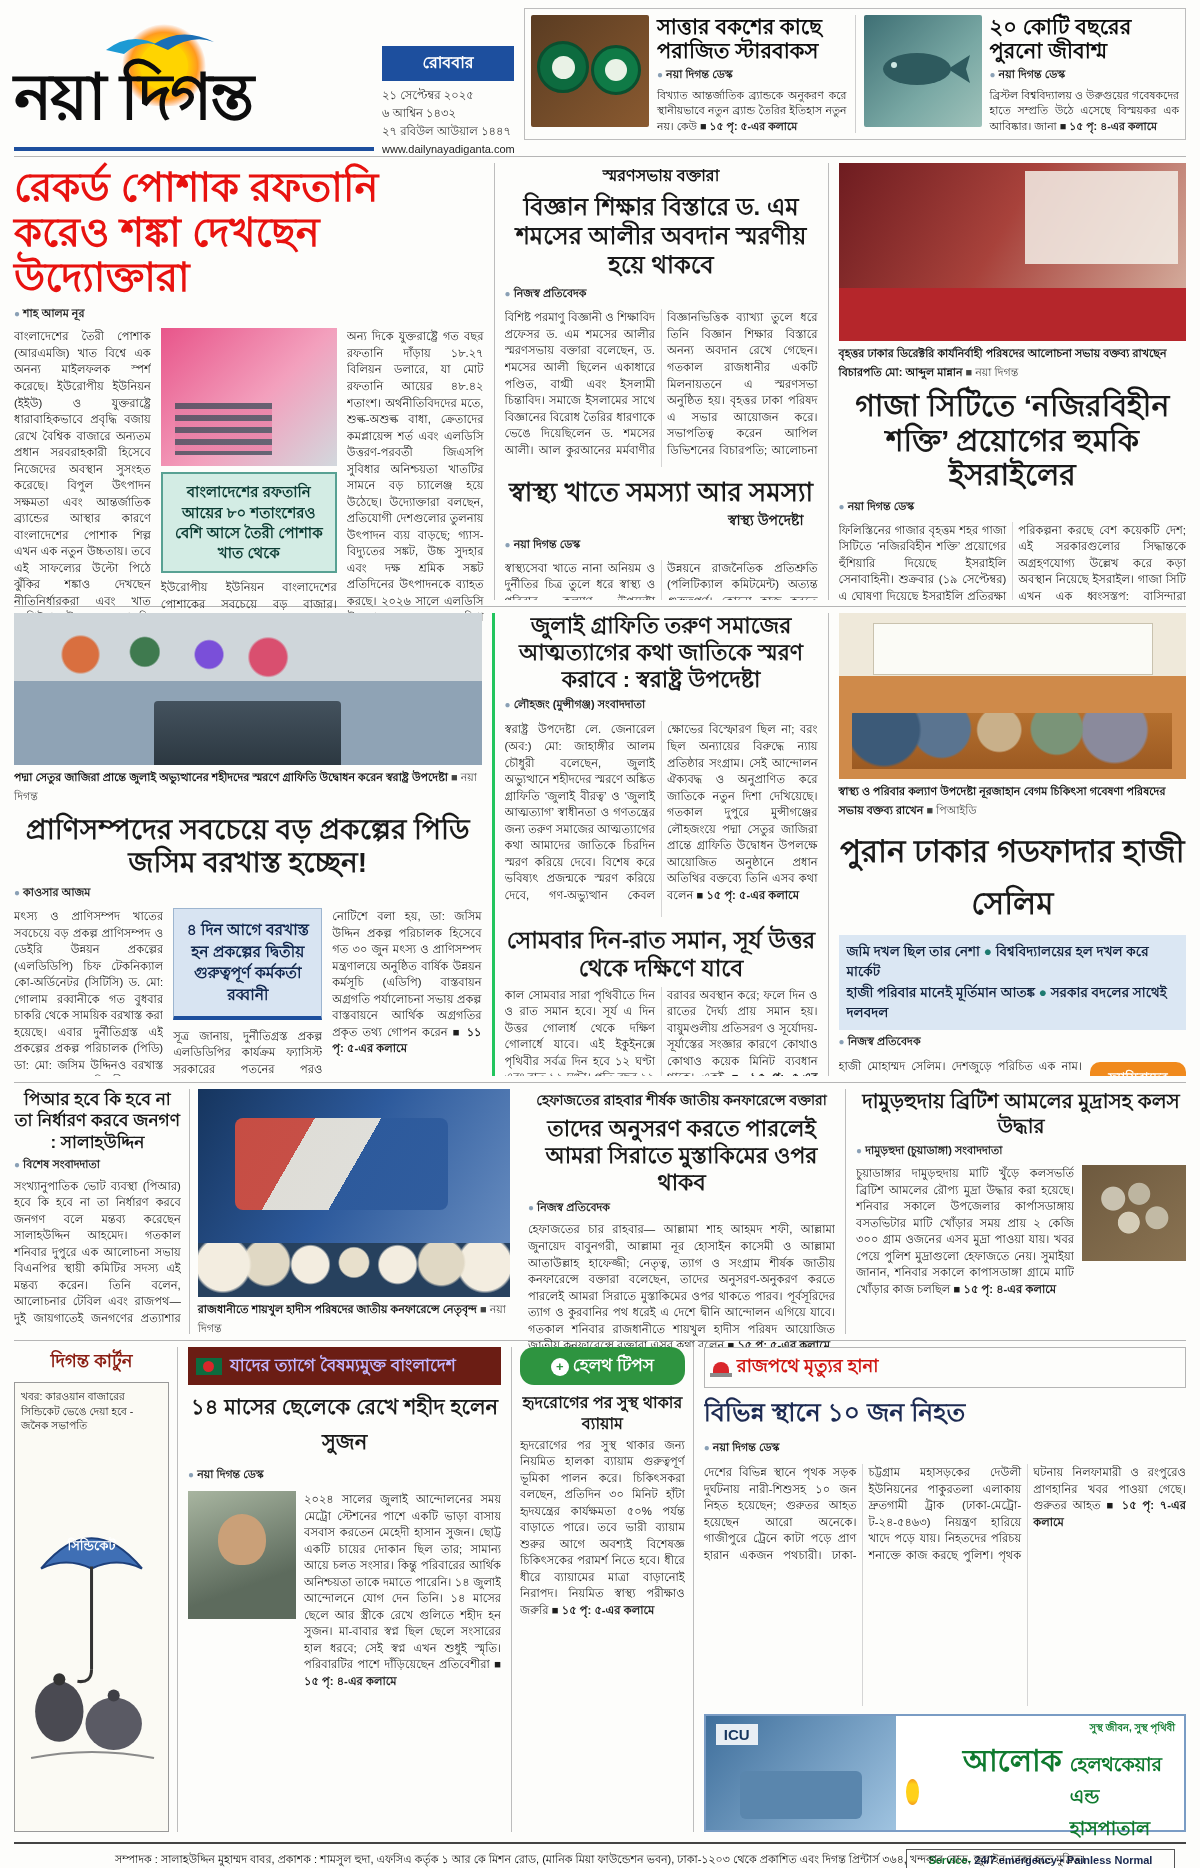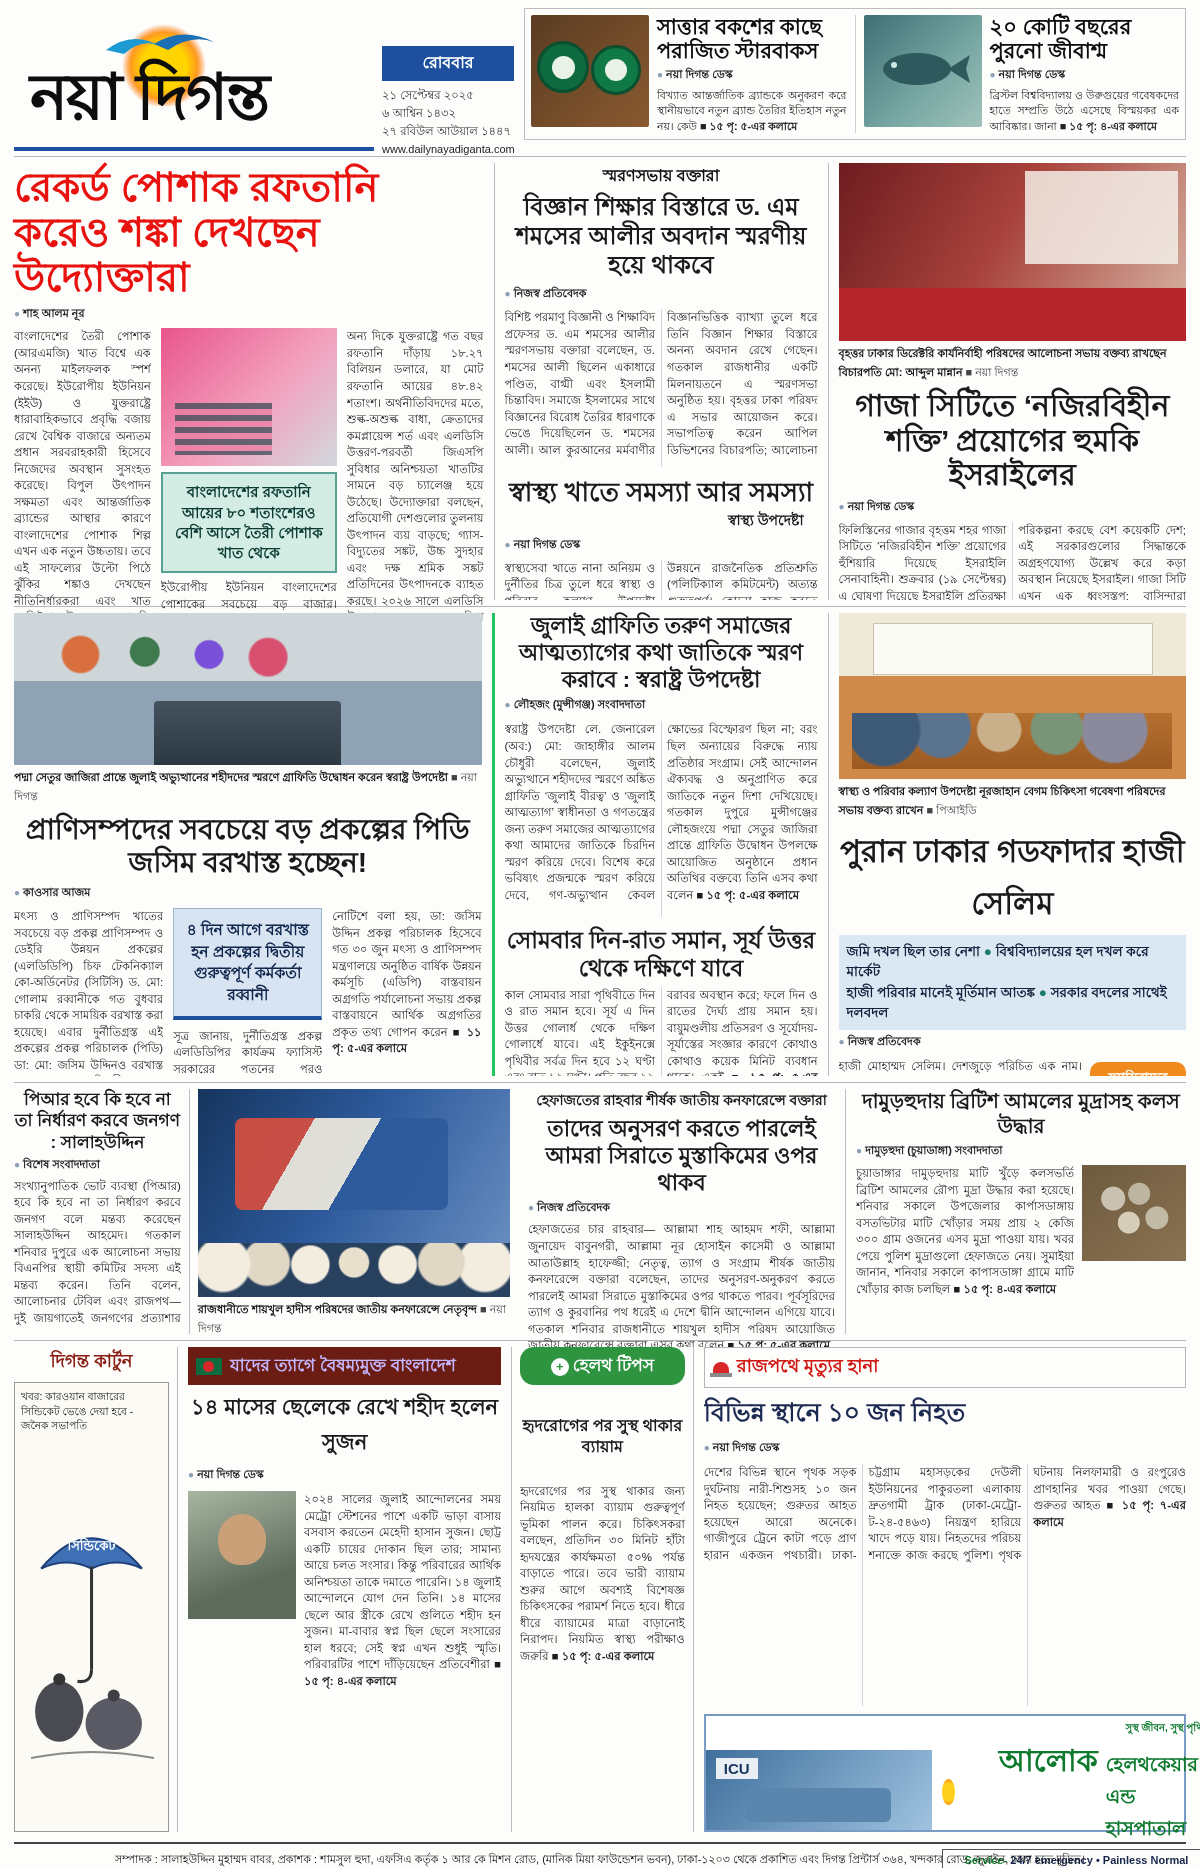--- a/index.html
+++ b/index.html
@@ -5,21 +5,21 @@
   * { margin:0; padding:0; box-sizing:border-box; }
   html,body { background:#e8e8e8; }
   body { font-family:"Liberation Sans","DejaVu Sans",sans-serif; color:#1a1a1a; }
   .page { width:1200px; height:1868px; margin:0 auto; background:#fdfdfb; padding:8px 14px 0 14px; overflow:hidden; position:relative; }
 
   
   .masthead { display:flex; height:132px; }
   .mast-left { width:500px; position:relative; }
   .logo-wrap { position:absolute; left:0; top:18px; width:360px; height:100px; }
   .sun-svg { position:absolute; left:88px; top:-6px; }
-  .logo-text { position:absolute; left:16px; top:22px; font-size:64px; font-weight:bold; color:#0d0d0d; letter-spacing:-2px; white-space:nowrap; }
+  .logo-text { position:absolute; left:0; top:22px; font-size:64px; font-weight:bold; color:#0d0d0d; letter-spacing:-2px; white-space:nowrap; }
   .date-block { position:absolute; left:368px; top:38px; width:132px; }
   .day-box { background:#1d4f9e; color:#fff; font-weight:bold; font-size:16px; text-align:center; padding:4px 0; margin-bottom:6px; }
   .date-line { font-size:11.5px; color:#333; line-height:1.55; }
   .rule-row { display:flex; align-items:center; height:14px; margin-top:2px; }
   .blue-rule { height:4px; background:#1d4f9e; width:360px; }
   .site { font-size:11px; color:#222; margin-left:8px; }
   .teasers { flex:1; border:1px solid #bdbdbd; margin-left:10px; display:flex; padding:6px; gap:8px; }
   .teaser { flex:1; display:flex; gap:8px; }
   .teaser + .teaser { border-left:1px solid #cfcfcf; padding-left:8px; }
   .t-ph { width:118px; height:112px; flex:none; border-radius:2px; }
@@ -125,38 +125,38 @@
   .cartoon-draw { flex:1; position:relative; }
   .martyr-col { width:28.5%; padding:0 10px; border-right:1px solid #bdbdbd; display:flex; flex-direction:column; }
   .martyr-band { background:#6b1d14; color:#c4b5fd; display:flex; align-items:center; gap:8px; padding:5px 8px; font-size:17px; font-weight:bold; }
   .flag { width:26px; height:17px; background:#0d6b3f; position:relative; flex:none; }
   .flag::after { content:""; position:absolute; left:7px; top:3px; width:11px; height:11px; border-radius:50%; background:#d9262b; }
   .martyr-head { font-size:21px; font-weight:bold; text-align:center; margin:6px 0 2px 0; }
   .martyr-flex { display:flex; gap:8px; flex:1; overflow:hidden; margin-top:3px; }
   .ph-portrait { width:108px; height:128px; flex:none; background:linear-gradient(160deg,#a8b5a0,#5d6b5d 70%); position:relative; }
   .ph-portrait::after { content:""; position:absolute; left:28%; top:18%; width:44%; height:40%; border-radius:50% 50% 45% 45%; background:#caa078; }
   .martyr-body-wrap { flex:1; overflow:hidden; }
-  .health-col { width:15.5%; padding:0 8px; border-right:1px solid #bdbdbd; display:flex; flex-direction:column;gap:23px; }
+  .health-col { width:15.5%; padding:0 8px; border-right:1px solid #bdbdbd; display:flex; flex-direction:column; }
   .health-band { background:#2e9440; color:#fff; border-radius:14px; text-align:center; font-size:17px; font-weight:bold; padding:5px 4px; position:relative; }
   .health-band .medsign { display:inline-block; width:18px; height:18px; background:#fff; border-radius:50%; color:#2e9440; font-size:13px; line-height:18px; margin-right:4px; }
   .health-head { font-size:16px; font-weight:bold; text-align:center; margin:8px 0 2px 0; line-height:1.3; }
   .health-body { flex:1; overflow:hidden; }
   .right-zone { width:42%; padding-left:10px; display:flex; flex-direction:column; }
   .deaths-row { display:flex; gap:10px; flex:1; overflow:hidden; }
   .deaths-main { flex:1; display:flex; flex-direction:column; }
   .deaths-band { border:1px solid #b5b5b5; display:flex; align-items:center; gap:8px; padding:4px 8px; }
   .siren { width:16px; height:12px; background:#d9262b; border-radius:8px 8px 0 0; position:relative; flex:none; }
   .siren::after { content:""; position:absolute; left:-3px; bottom:-3px; width:22px; height:4px; background:#8a8a8a; }
   .deaths-band-label { color:#d01712; font-size:18px; font-weight:bold; }
   .deaths-head { font-size:25px; font-weight:bold; color:#1c2a52; margin:5px 0 0 0; text-align:left; }
   .deaths-body { flex:1; overflow:hidden; margin-top:3px; }
 
   
   .ad { border:2px solid #7a9cc4; margin-top:8px; height:118px; display:flex; background:#fff; }
-  .ph-icu { width:226px; flex:none; background:linear-gradient(130deg,#3f6f9c,#9fc3e0); position:relative;margin-top:34px; }
+  .ph-icu { width:190px; flex:none; background:linear-gradient(130deg,#3f6f9c,#9fc3e0); position:relative; }
   .icu-label { position:absolute; left:10px; top:8px; background:#e8eef4; color:#16355e; font-weight:bold; font-size:15px; padding:2px 8px; }
   .ph-icu::after { content:""; position:absolute; left:18%; bottom:10%; width:64%; height:42%; background:#5a86ad; border-radius:6px; }
   .ad-main { flex:1; padding:4px 10px; display:flex; flex-direction:column; }
   .ad-brandrow { display:flex; align-items:baseline; justify-content:center; gap:8px; }
   .ad-sun { width:26px; height:26px; border-radius:50%; background:radial-gradient(circle,#ffd11a 0 55%,#f08a1d 100%); align-self:center; }
   .ad-brand-big { color:#0f7a2e; font-size:30px; font-weight:bold;margin-left:36px; }
   .ad-brand-small { color:#0f7a2e; font-size:19px; font-weight:bold; }
   .ad-tagline { color:#0f7a2e; font-size:10px; font-weight:bold; text-align:right; }
   .ad-services { border:1px solid #555; margin-top:3px; padding:3px 6px; font-size:11px; font-weight:bold; color:#16264d; line-height:1.45; text-align:center; }
   .ad-services .svc { color:#0f7a2e; }

